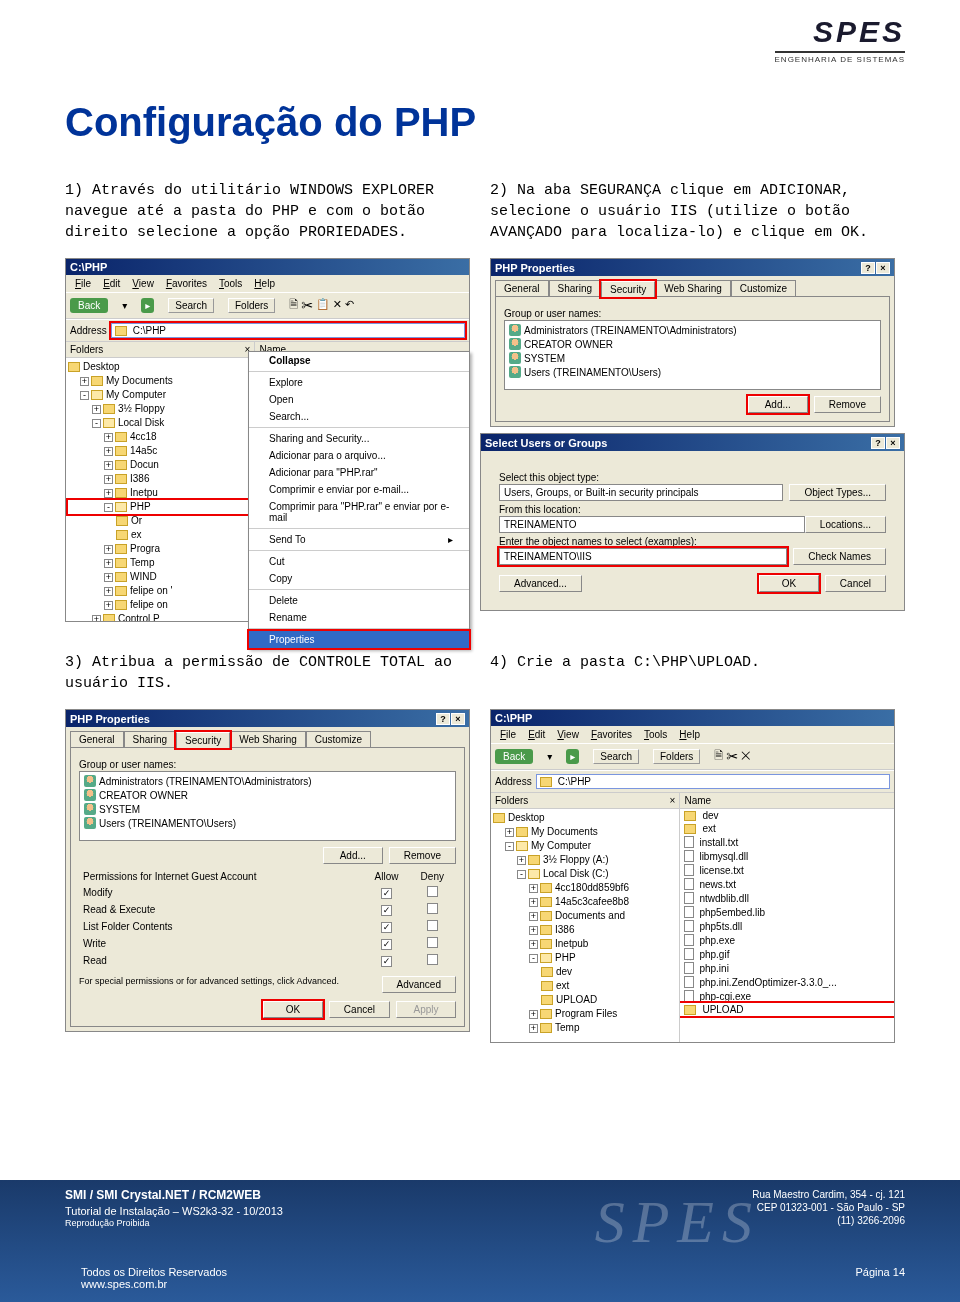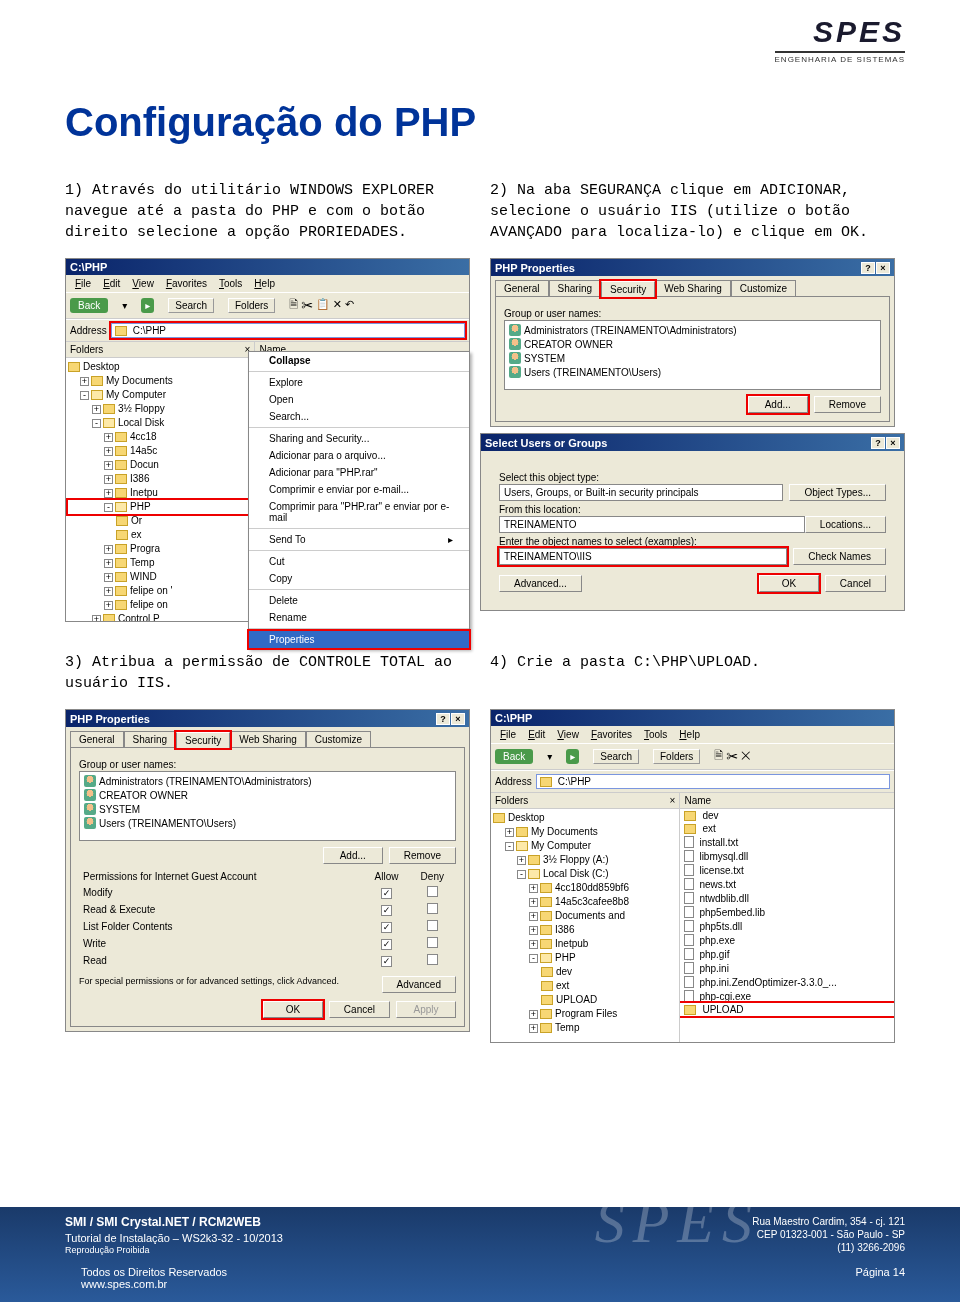--- a/index.html
+++ b/index.html
@@ -64,21 +64,21 @@
   .btn-row { display: flex; justify-content: flex-end; gap: 6px; margin-top: 6px; }
   .dlg-btn { padding: 2px 14px; background: #ece9d8; border: 1px solid #888; border-top-color: #fff; border-left-color: #fff; font-size: 10px; min-width: 60px; text-align: center; }
   .perm-table { width: 100%; font-size: 10px; margin-top: 4px; }
   .perm-table td { padding: 1px 2px; }
   .perm-table th { padding: 1px 2px; font-weight: normal; text-align: center; }
   .chk { display: inline-block; width: 11px; height: 11px; border: 1px solid #888; background: #fff; text-align: center; line-height: 9px; font-size: 9px; }
   .chk.checked::after { content: "✓"; }
   .input-line { background: #fff; border: 1px solid #888; padding: 2px 4px; font-size: 10px; }
   .lbl { font-size: 10px; margin: 3px 0 1px; display: block; }
   
-  .footer { position: absolute; bottom: 0; left: 0; right: 0; height: 95px; background: linear-gradient(to bottom, #1a3a6a, #2a5a9a); color: #fff; font-size: 11px; padding: 8px 55px 8px 65px; display: flex; justify-content: space-between; }
+  .footer { position: absolute; bottom: 0; left: 0; right: 0; height: 122px; background: linear-gradient(to bottom, #1a3a6a, #2a5a9a); color: #fff; font-size: 11px; padding: 8px 55px 8px 65px; display: flex; justify-content: space-between; }
   .footer .left { line-height: 1.3; }
   .footer .left .l1 { font-weight: bold; font-size: 12px; }
   .footer .right { text-align: right; font-size: 10px; line-height: 1.3; }
   .footer-lower { position: absolute; bottom: 12px; left: 65px; right: 55px; display: flex; justify-content: space-between; color: #fff; font-size: 11px; margin-left: 16px; }
   .footer-logo { position: absolute; bottom: 45px; right: 200px; opacity: 0.25; font-family: Impact; font-size: 60px; letter-spacing: 8px; color: #fff; font-style: italic; }
 </style>
 </head>
 <body>
 
 <div class="header-logo">

